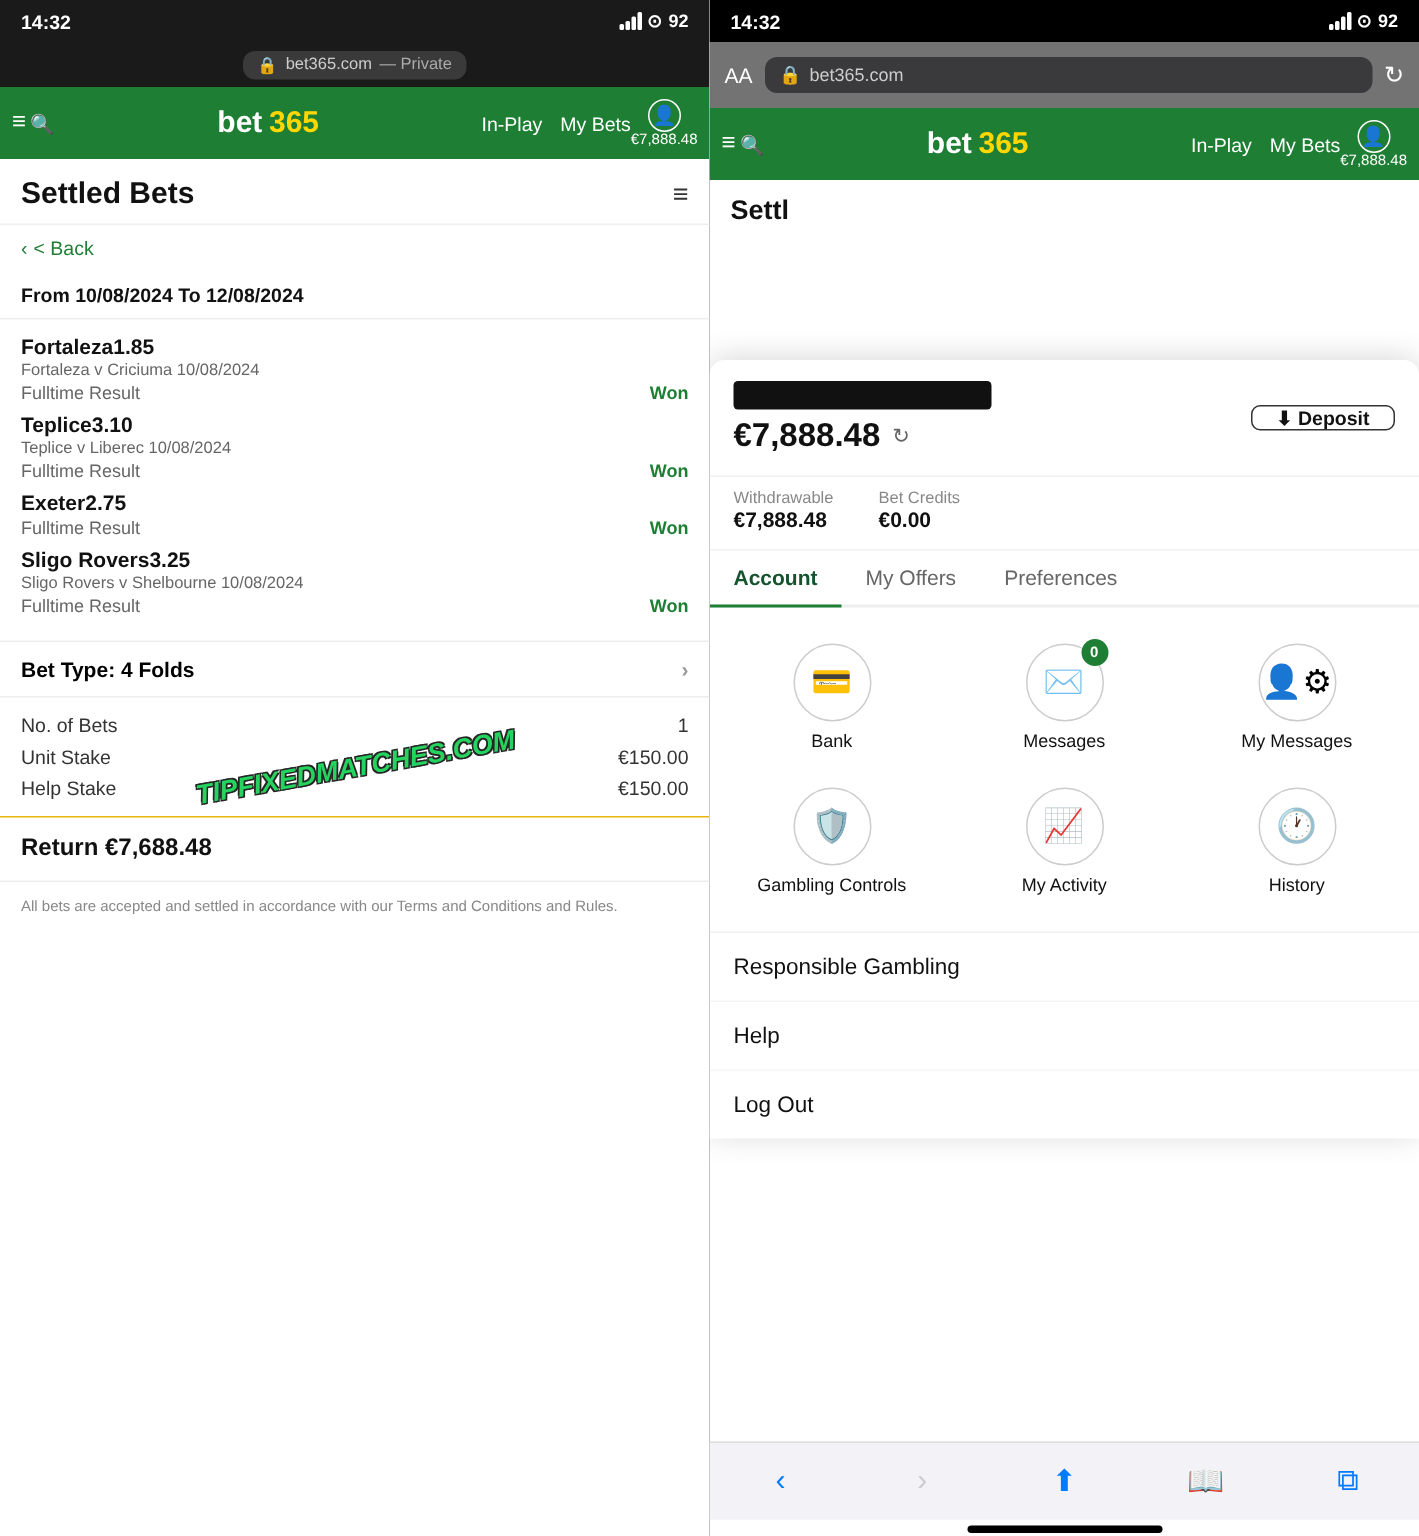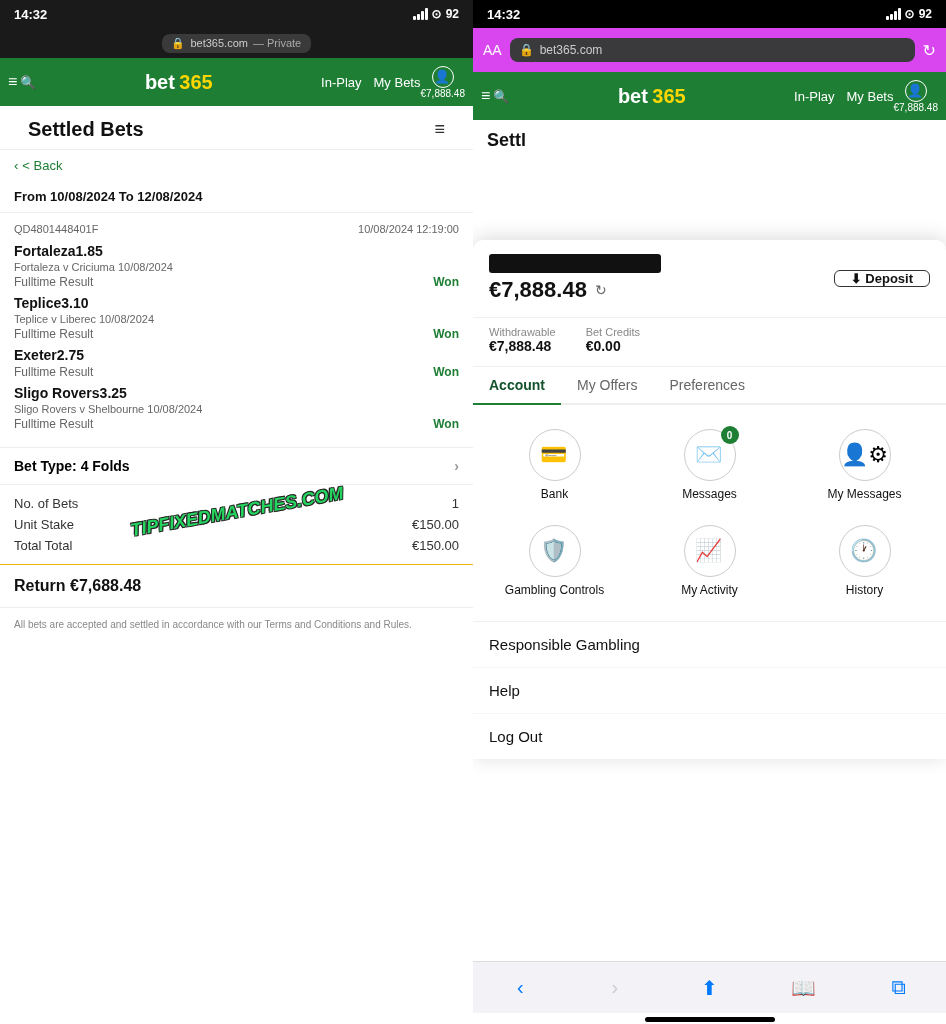--- a/index.html
+++ b/index.html
@@ -108,21 +108,21 @@
       height: 22px;
       border: 1.5px solid #fff;
       border-radius: 50%;
       display: flex;
       align-items: center;
       justify-content: center;
       font-size: 13px;
     }
 
     .page-header {
-      padding: 12px 28px 8px;
+      padding: 12px 14px 8px;
       display: flex;
       justify-content: space-between;
       align-items: center;
       border-bottom: 1px solid #eee;
     }
     .page-title {
       font-size: 20px;
       font-weight: 700;
       color: #111;
     }
@@ -265,21 +265,21 @@
       display: flex;
       justify-content: space-between;
       align-items: center;
       padding: 4px 14px;
       font-size: 13px;
       font-weight: 600;
       height: 28px;
     }
 
     .safari-bar {
-      background: #d946ef;
+      background: #737373;
       padding: 6px 10px;
       display: flex;
       align-items: center;
       gap: 8px;
       height: 44px;
     }
     .safari-aa {
       color: #fff;
       font-size: 14px;
       font-weight: 500;
@@ -573,24 +573,20 @@
   </div>
 
   <div class="back-link">
     <span>‹</span>
     <span>&lt; Back</span>
   </div>
 
   <div class="date-range">From 10/08/2024 To 12/08/2024</div>
 
   <div class="bet-section">
-    <div class="bet-id-row">
-      <span>QD4801448401F</span>
-      <span>10/08/2024 12:19:00</span>
-    </div>
 
     <div>
       <div class="bet-item">
         <span class="bet-team">Fortaleza</span>
         <span class="bet-odds">1.85</span>
       </div>
       <div class="bet-match">Fortaleza v Criciuma 10/08/2024</div>
       <div class="bet-result-row">
         <span>Fulltime Result</span>
         <span class="won-badge">Won</span>
@@ -641,21 +637,21 @@
   <div class="bet-stats">
     <div class="stat-row">
       <span>No. of Bets</span>
       <span>1</span>
     </div>
     <div class="stat-row">
       <span>Unit Stake</span>
       <span>€150.00</span>
     </div>
     <div class="stat-row">
-      <span>Total Total</span>
+      <span>Help Stake</span>
       <span>€150.00</span>
     </div>
   </div>
 
   <div class="return-row">Return €7,688.48</div>
 
   <div class="disclaimer">All bets are accepted and settled in accordance with our Terms and Conditions and Rules.</div>
 
   <div class="watermark">TIPFIXEDMATCHES.COM</div>
 </div>

